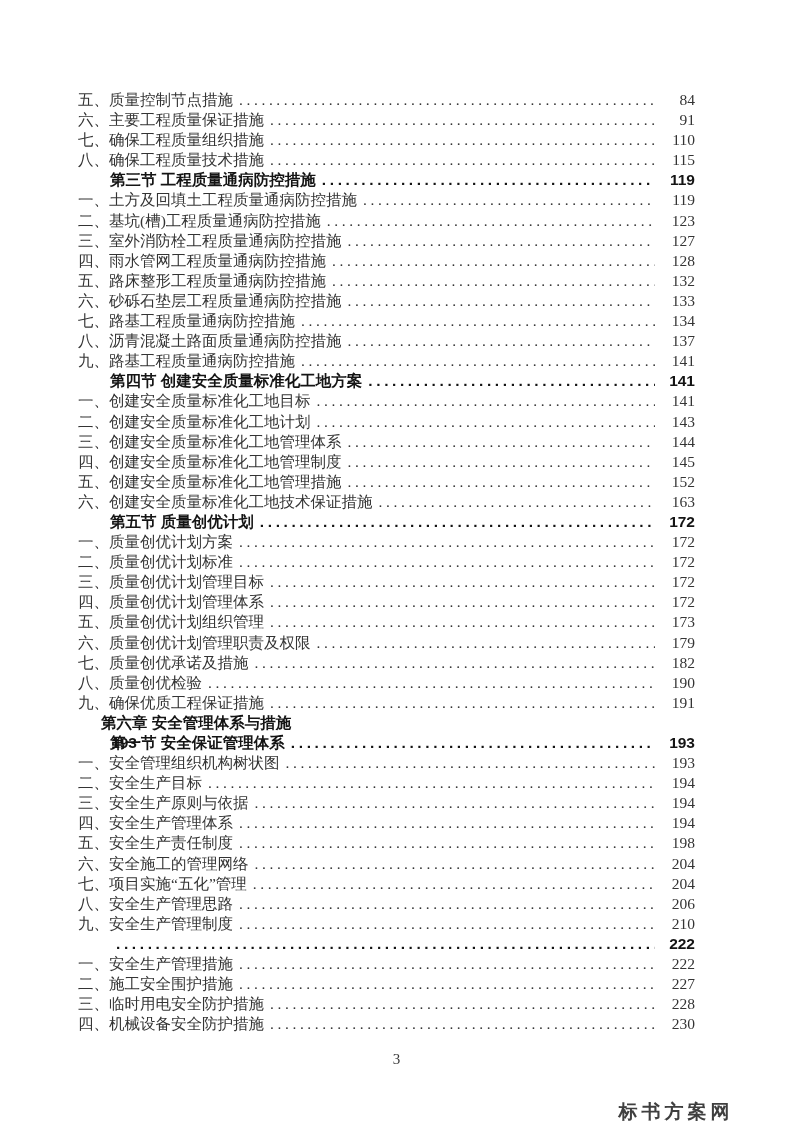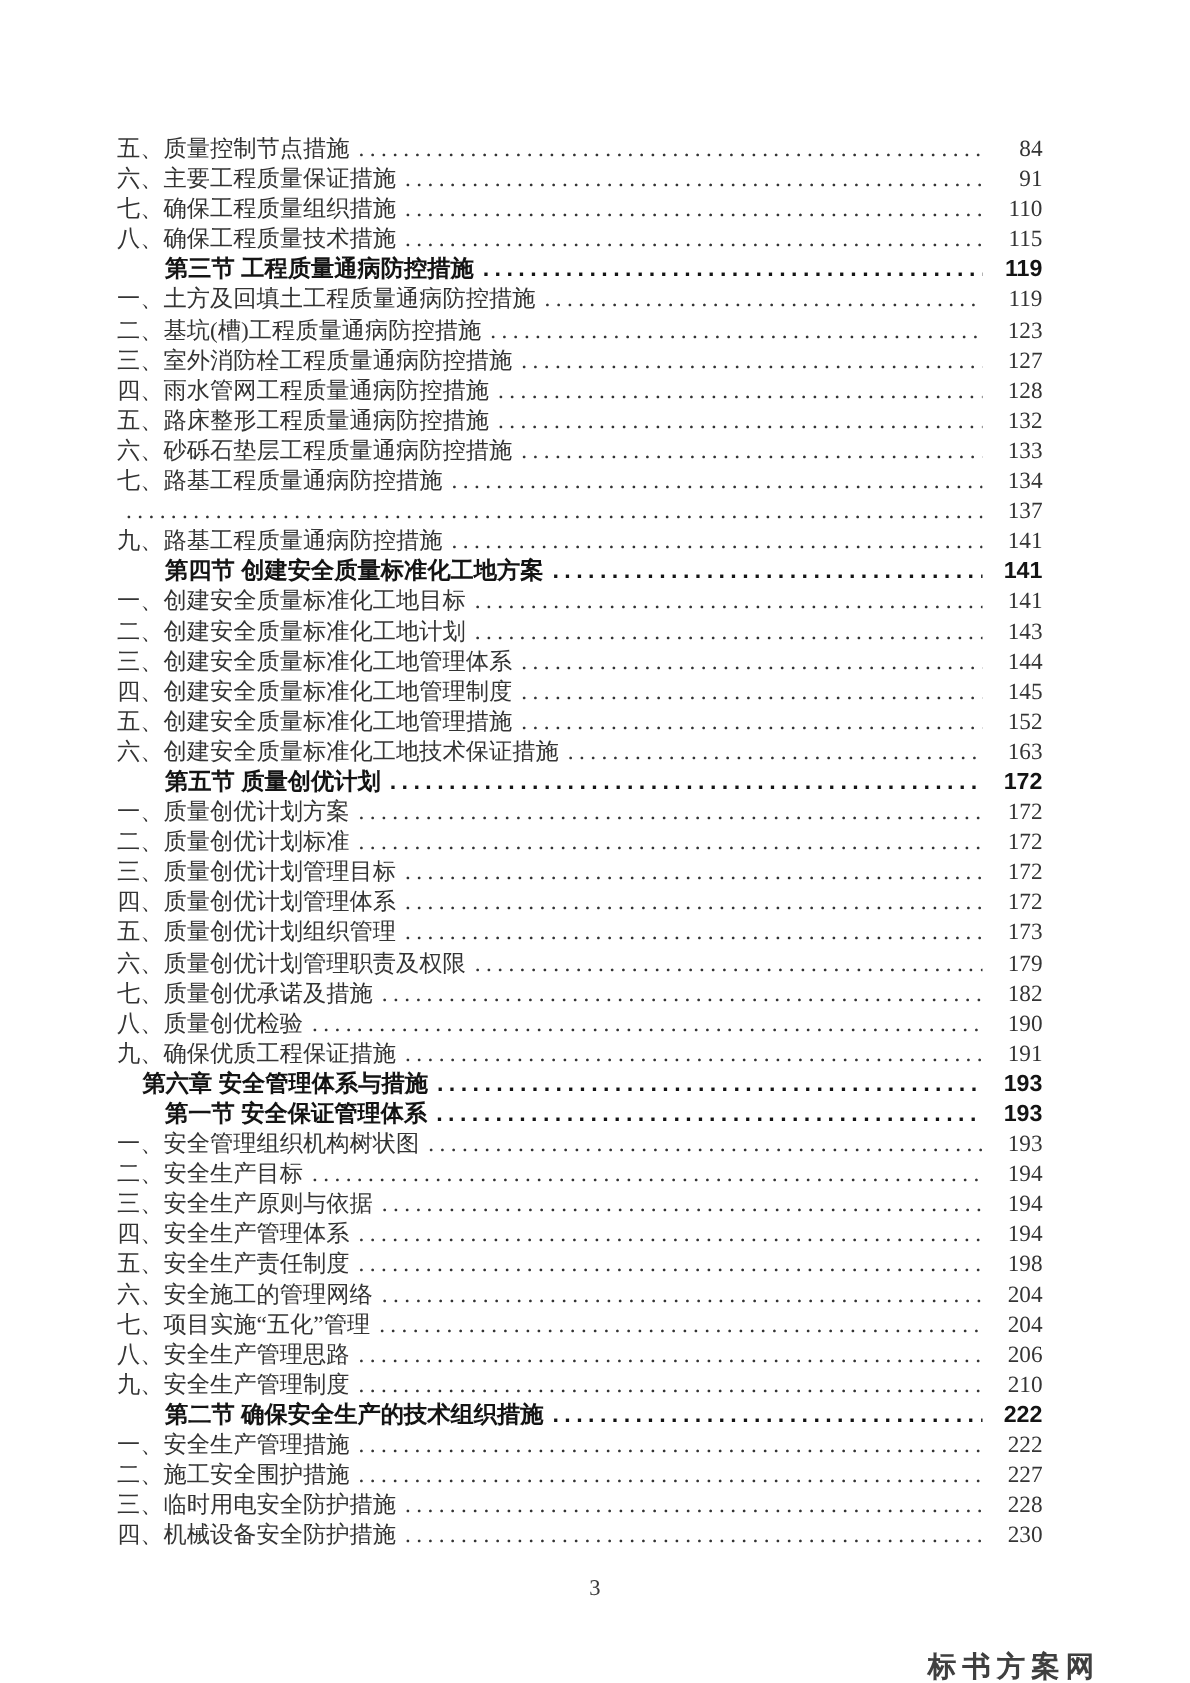--- a/index.html
+++ b/index.html
@@ -46,20 +46,21 @@
     padding-left:110px;
     font-weight:bold;
     color:#141414;
     font-family:"Liberation Sans","DejaVu Sans",sans-serif;
   }
   .row.chapter {
     padding-left:95px;
     font-weight:bold;
     color:#141414;
     font-family:"Liberation Sans","DejaVu Sans",sans-serif;
+    flex-direction:column;
   }
   .pagenum {
     position:absolute;
     top:1051px; left:0; width:793px;
     text-align:center;
     font-size:15px;
     color:#3a3a3a;
   }
   .watermark {
     position:absolute;
@@ -139,20 +140,21 @@
         <span class="t">六、砂砾石垫层工程质量通病防控措施</span>
         <span class="dots"></span>
         <span class="pg">133</span>
       </div>
       <div class="row item">
         <span class="t">七、路基工程质量通病防控措施</span>
         <span class="dots"></span>
         <span class="pg">134</span>
       </div>
       <div class="row item">
+        <span class="t">八、沥青混凝土路面质量通病防控措施</span>
         <span class="dots"></span>
         <span class="pg">137</span>
       </div>
       <div class="row item">
         <span class="t">九、路基工程质量通病防控措施</span>
         <span class="dots"></span>
         <span class="pg">141</span>
       </div>
       <div class="row section">
         <span class="t">第四节 创建安全质量标准化工地方案</span>
@@ -288,21 +290,20 @@
         <span class="t">八、安全生产管理思路</span>
         <span class="dots"></span>
         <span class="pg">206</span>
       </div>
       <div class="row item">
         <span class="t">九、安全生产管理制度</span>
         <span class="dots"></span>
         <span class="pg">210</span>
       </div>
       <div class="row section">
-        <span class="t">第二节 确保安全生产的技术组织措施</span>
         <span class="dots"></span>
         <span class="pg">222</span>
       </div>
       <div class="row item">
         <span class="t">一、安全生产管理措施</span>
         <span class="dots"></span>
         <span class="pg">222</span>
       </div>
       <div class="row item">
         <span class="t">二、施工安全围护措施</span>

